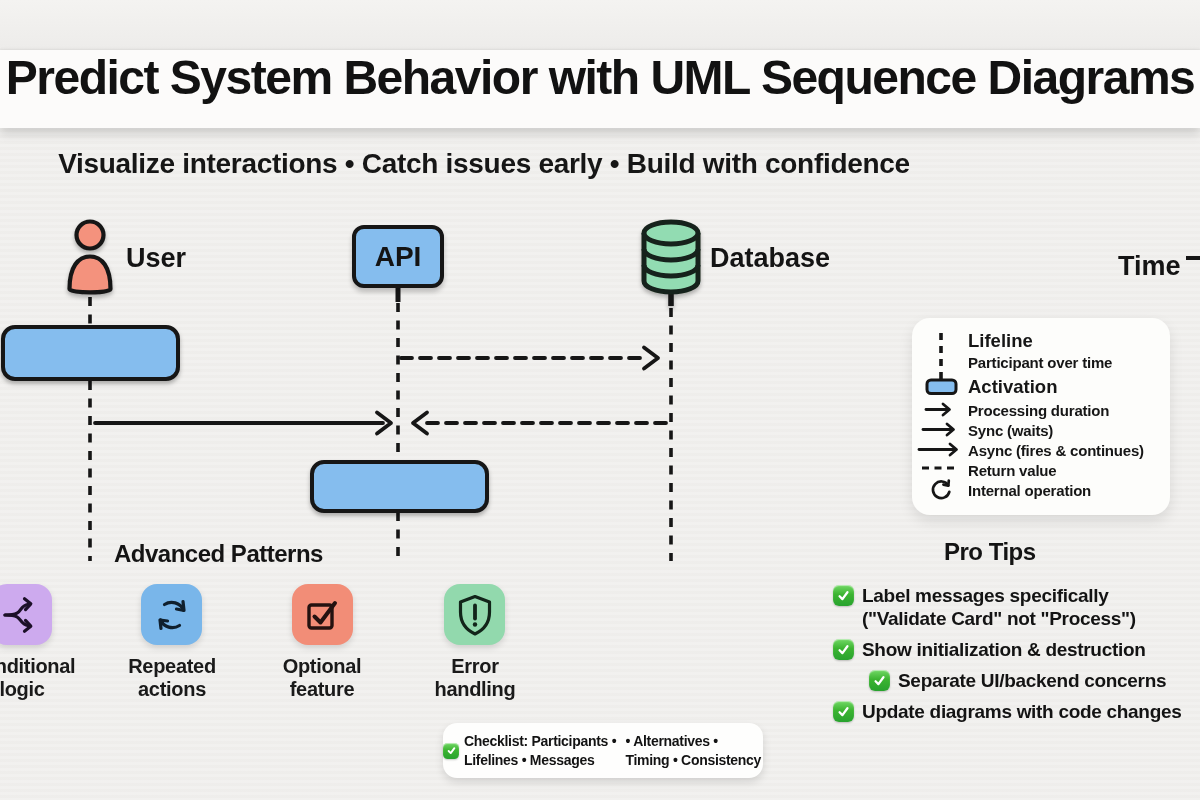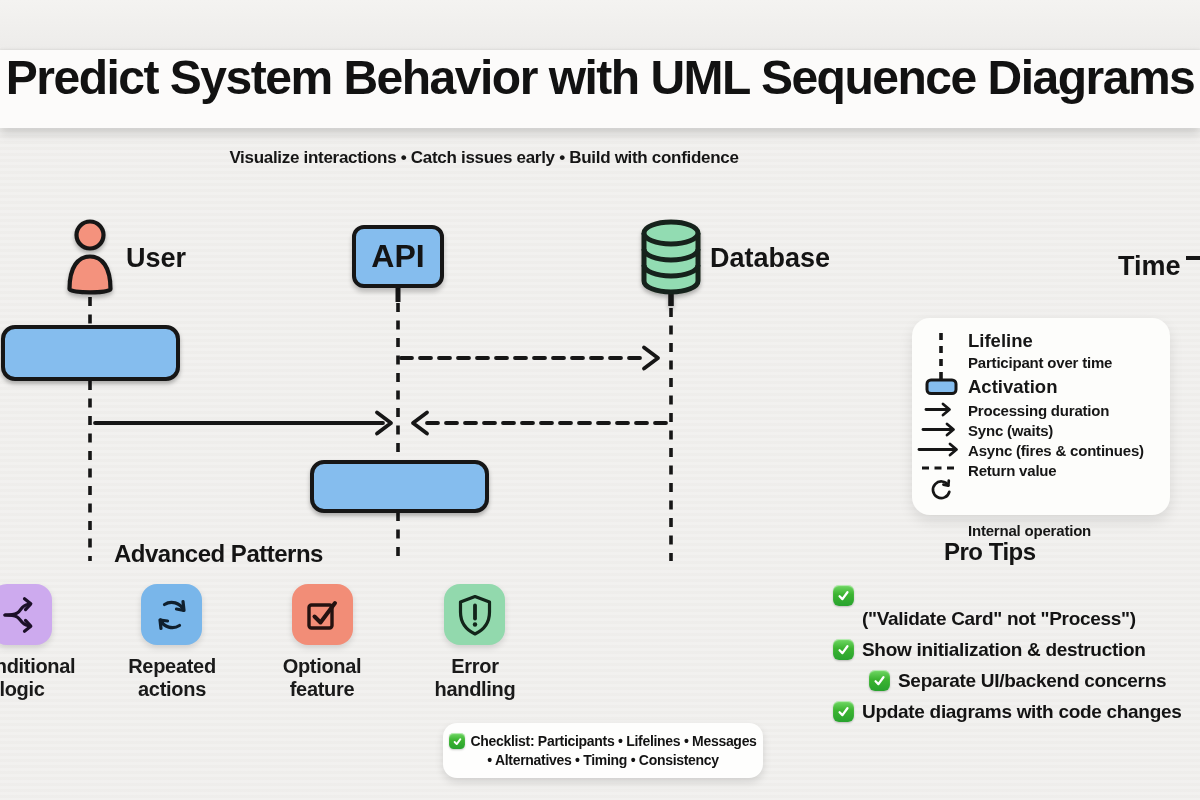--- a/index.html
+++ b/index.html
@@ -15,28 +15,28 @@
     opacity:.55;z-index:0;
   }
   .abs{position:absolute;}
   
   .top-strip{left:0;top:0;width:1200px;height:50px;
     background:linear-gradient(#f4f3f1,#edecea);border-bottom:1px solid rgba(0,0,0,.05);z-index:1;}
   .banner{left:0;top:50px;width:1200px;height:78px;background:#fcfbfa;
     box-shadow:0 6px 10px rgba(0,0,0,.14), 0 -1px 2px rgba(0,0,0,.06);z-index:2;
     display:flex;align-items:flex-start;justify-content:center;}
   .title{white-space:nowrap;font-size:48px;font-weight:bold;letter-spacing:-1.5px;color:#121212;}
-  .subtitle{left:0;top:148px;width:968px;text-align:center;font-size:17px;font-weight:bold;
+  .subtitle{left:0;top:148px;width:968px;text-align:center;font-size:28px;font-weight:bold;
     letter-spacing:-.3px;color:#161616;z-index:2;}
   
   svg.canvas{left:0;top:0;z-index:3;pointer-events:none;}
   .participant-label{font-size:27px;font-weight:bold;color:#141414;z-index:4;}
   .api-box{left:352px;top:225px;width:84px;height:55px;background:#85bdee;border:4px solid #161616;
     border-radius:12px;display:flex;align-items:center;justify-content:center;
-    box-shadow:0 4px 5px rgba(0,0,0,.22);z-index:4;font-size:32px;font-weight:bold;}
+    box-shadow:0 4px 5px rgba(0,0,0,.22);z-index:4;font-size:28px;font-weight:bold;}
   
   .legend{left:912px;top:318px;width:258px;height:197px;background:#fdfdfb;border-radius:18px;
     box-shadow:0 6px 14px rgba(0,0,0,.10);z-index:4;}
   .legend .ltxt{position:absolute;left:56px;white-space:nowrap;color:#161616;}
   .legend .hdr{font-size:18.5px;font-weight:bold;}
   .legend .sub{font-size:15px;font-weight:600;letter-spacing:-.2px;}
   .legend .licon{position:absolute;}
   
   .section-heading{font-size:24px;font-weight:bold;letter-spacing:-.5px;color:#141414;z-index:4;}
   .pcard{top:584px;width:61px;height:61px;border-radius:16px;z-index:4;
@@ -47,21 +47,21 @@
   .tip{left:833px;display:flex;align-items:flex-start;z-index:4;}
   .tip .ttext{font-size:19px;font-weight:bold;letter-spacing:-.3px;line-height:23px;color:#131313;}
   .gcheck{width:21px;height:21px;border-radius:6px;flex:0 0 auto;margin:1px 8px 0 0;
     background:linear-gradient(180deg,#72d966 0%,#3cb431 45%,#28a22e 100%);
     box-shadow:inset 0 1px 1px rgba(255,255,255,.55), 0 1px 2px rgba(0,0,0,.22);
     display:flex;align-items:center;justify-content:center;}
   .gcheck svg{display:block;}
   
   .pill{left:443px;top:723px;width:320px;height:55px;background:#fefefd;border-radius:14px;
     box-shadow:0 4px 9px rgba(0,0,0,.13);z-index:4;
-    display:flex;flex-direction:column;align-items:center;justify-content:center;}
+    display:flex;flex-direction:row;align-items:center;justify-content:center;}
   .pill .row1{display:flex;align-items:center;}
   .pill .gcheck{width:16px;height:16px;border-radius:4.5px;margin:0 5px 0 0;}
   .pill .ptext{font-size:14px;font-weight:bold;letter-spacing:-.3px;line-height:19px;color:#131313;}
 </style>
 </head>
 <body>
 
 <div class="abs top-strip"></div>
 <div class="abs banner">
   <div class="title">Predict System Behavior with UML Sequence Diagrams</div>
@@ -158,21 +158,21 @@
       <polyline points="19.8,2.6 19.3,7.6 14.4,6.6"></polyline>
     </g>
   </svg>
   <div class="ltxt hdr" style="top:12px;">Lifeline</div>
   <div class="ltxt sub" style="top:36px;">Participant over time</div>
   <div class="ltxt hdr" style="top:58px;">Activation</div>
   <div class="ltxt sub" style="top:84px;">Processing duration</div>
   <div class="ltxt sub" style="top:104px;">Sync (waits)</div>
   <div class="ltxt sub" style="top:124px;">Async (fires &amp; continues)</div>
   <div class="ltxt sub" style="top:144px;">Return value</div>
-  <div class="ltxt sub" style="top:164px;margin-top:40px;">Internal operation</div>
+  <div class="ltxt sub" style="top:164px;">Internal operation</div>
 </div>
 
 <div class="abs section-heading" style="left:114px;top:540px;">Advanced Patterns</div>
 
 <div class="abs pcard" style="left:-9px;background:#cdaaee;">
   <svg width="40" height="40">
     <g stroke="#1c1028" stroke-width="3.2" fill="none" stroke-linecap="round" stroke-linejoin="round">
       <path d="M3 20 C11 20 12.5 19.6 15 18.2 C19.5 15.6 18.5 10.8 26.5 9.3"></path>
       <polyline points="22.5,3.8 28.8,8.8 23.5,14.6"></polyline>
       <path d="M3 20 C11 20 12.5 20.4 15 21.8 C19.5 24.4 18.5 29.2 26.5 30.7"></path>
@@ -215,21 +215,21 @@
 
 <div class="abs section-heading" style="left:944px;top:538px;">Pro Tips</div>
 
 <div class="abs tip" style="top:584px;">
   <span class="gcheck">
     <svg width="15" height="15" viewBox="0 0 21 21">
         <polyline points="5,11.5 9,15.5 16,6" stroke="#fff" stroke-width="3.2" fill="none" stroke-linecap="round" stroke-linejoin="round"></polyline>
       </svg>
   </span>
   <span class="ttext">
-    <br>
+    <span>Label messages specifically</span><br>
     <span>("Validate Card" not "Process")</span>
   </span>
 </div>
 <div class="abs tip" style="top:638px;">
   <span class="gcheck">
     <svg width="15" height="15" viewBox="0 0 21 21">
         <polyline points="5,11.5 9,15.5 16,6" stroke="#fff" stroke-width="3.2" fill="none" stroke-linecap="round" stroke-linejoin="round"></polyline>
       </svg>
   </span>
   <span class="ttext">Show initialization &amp; destruction</span>

